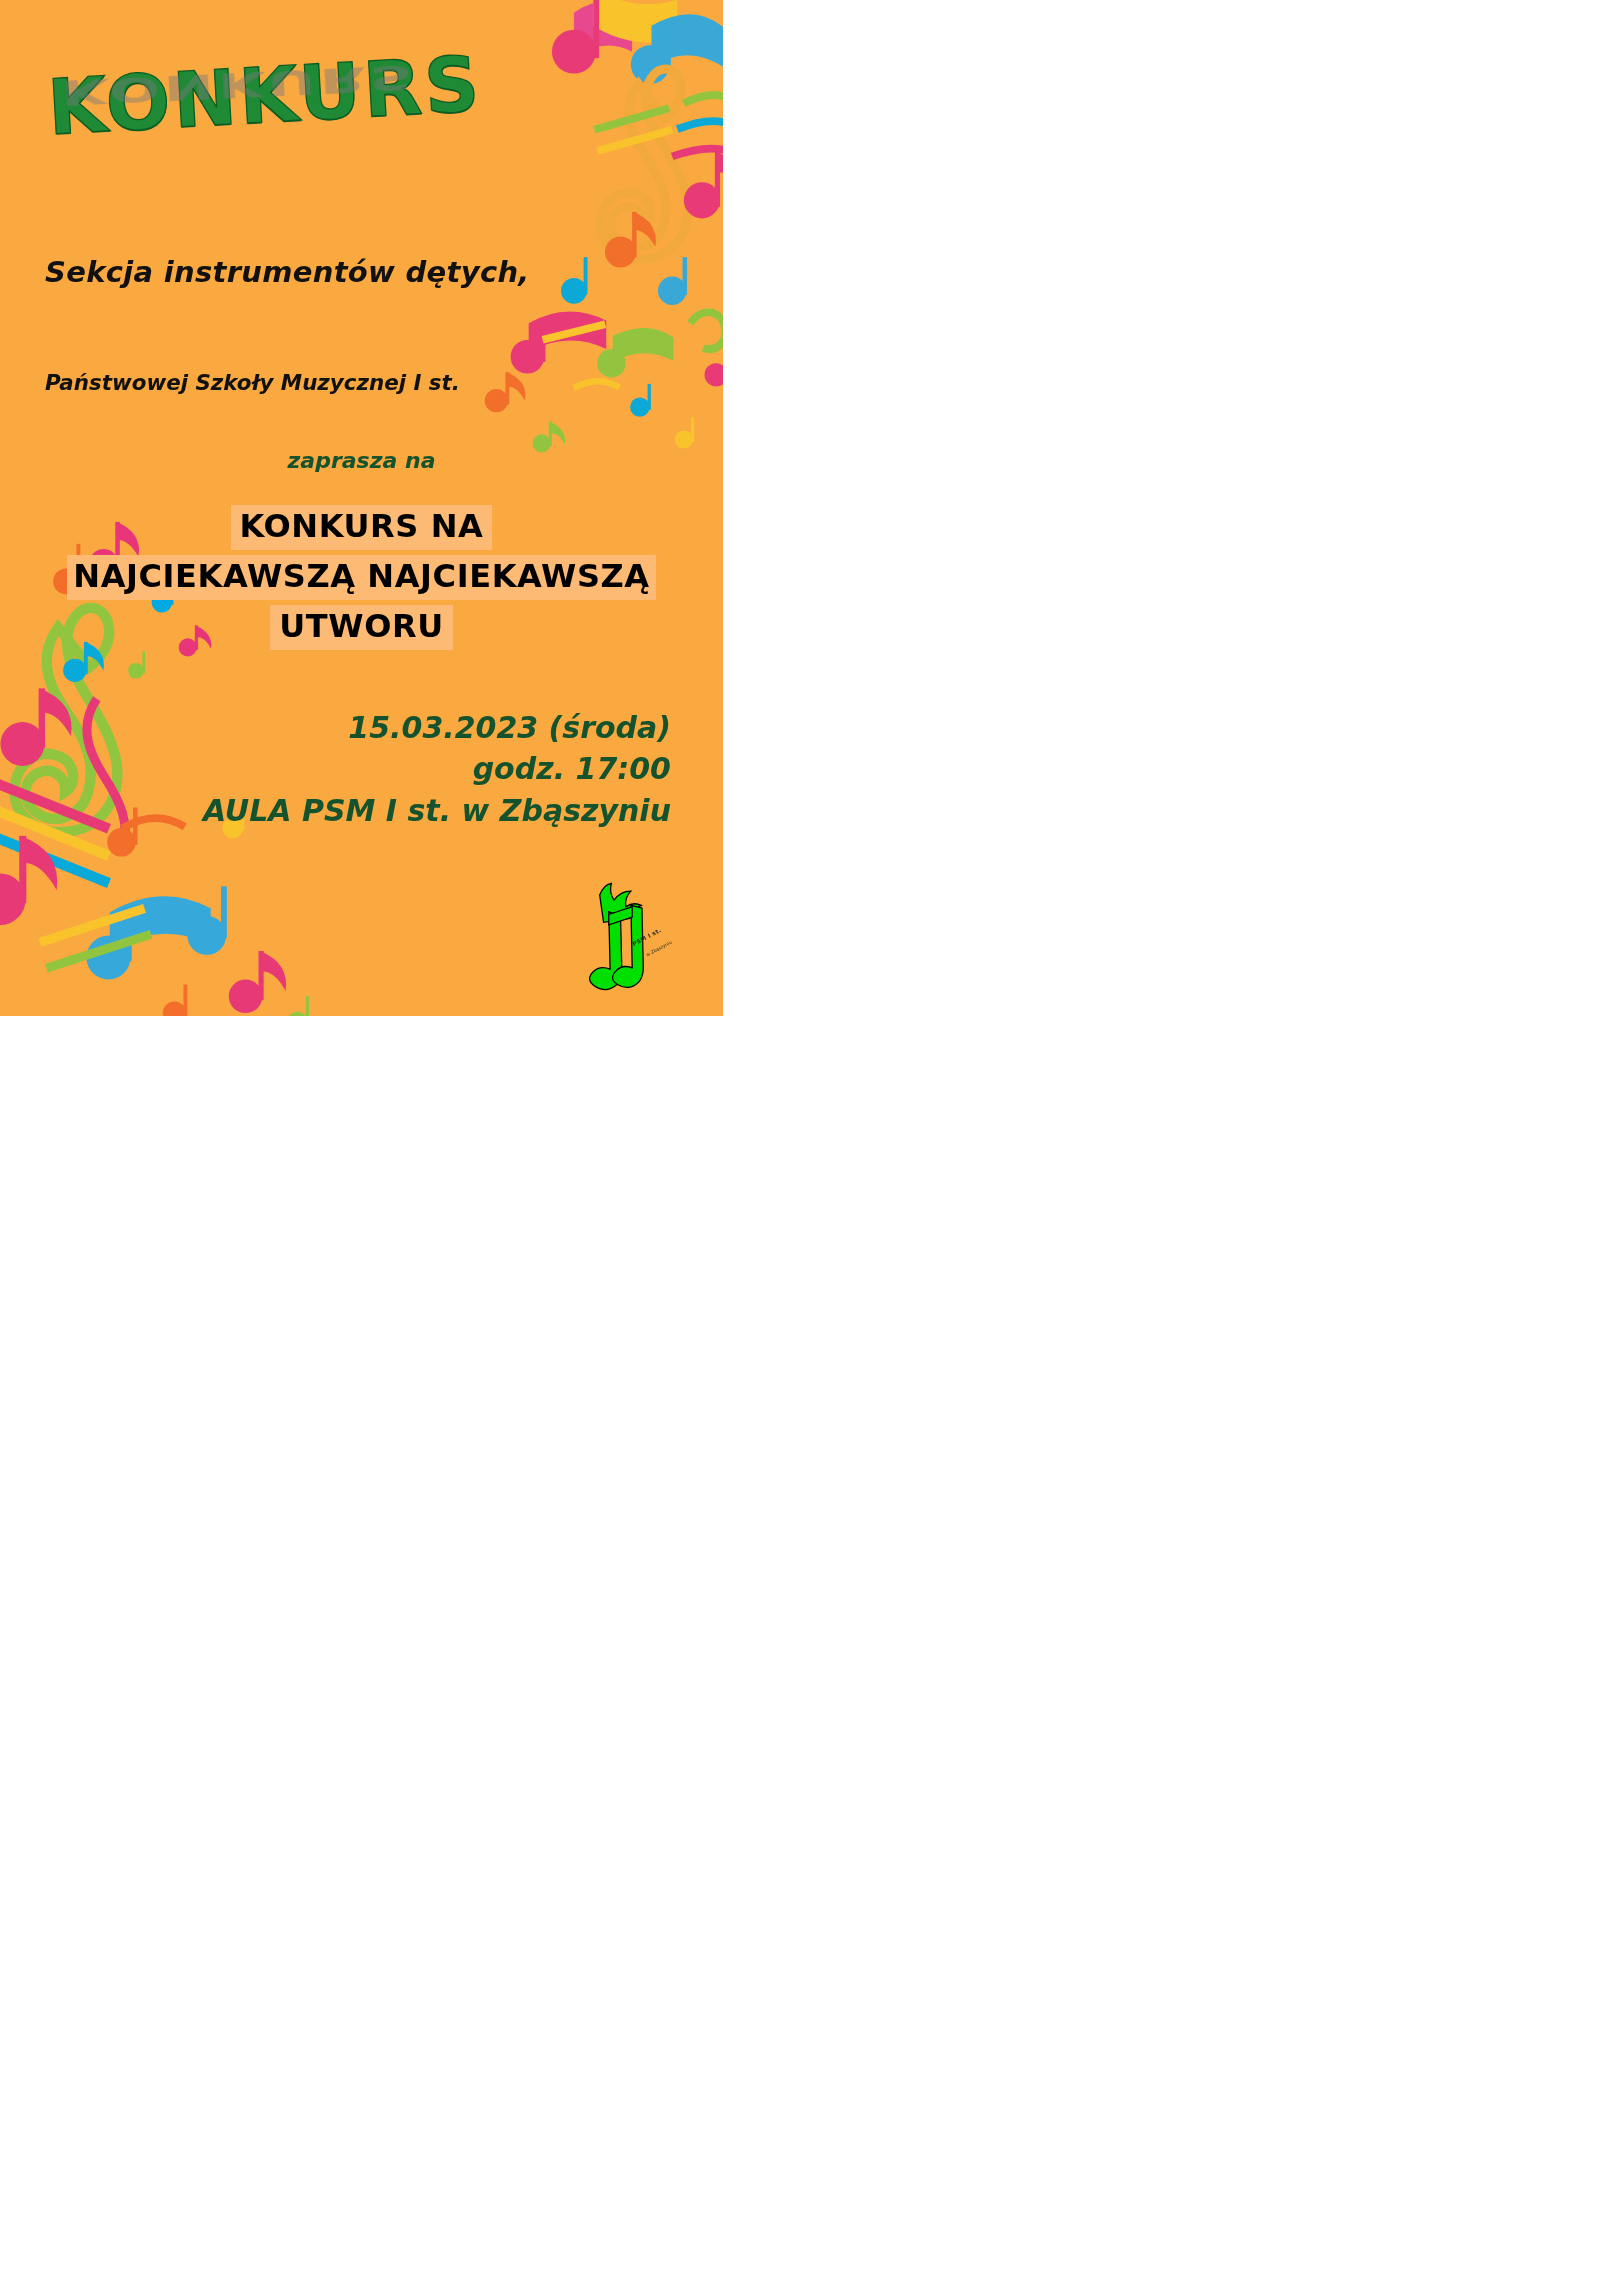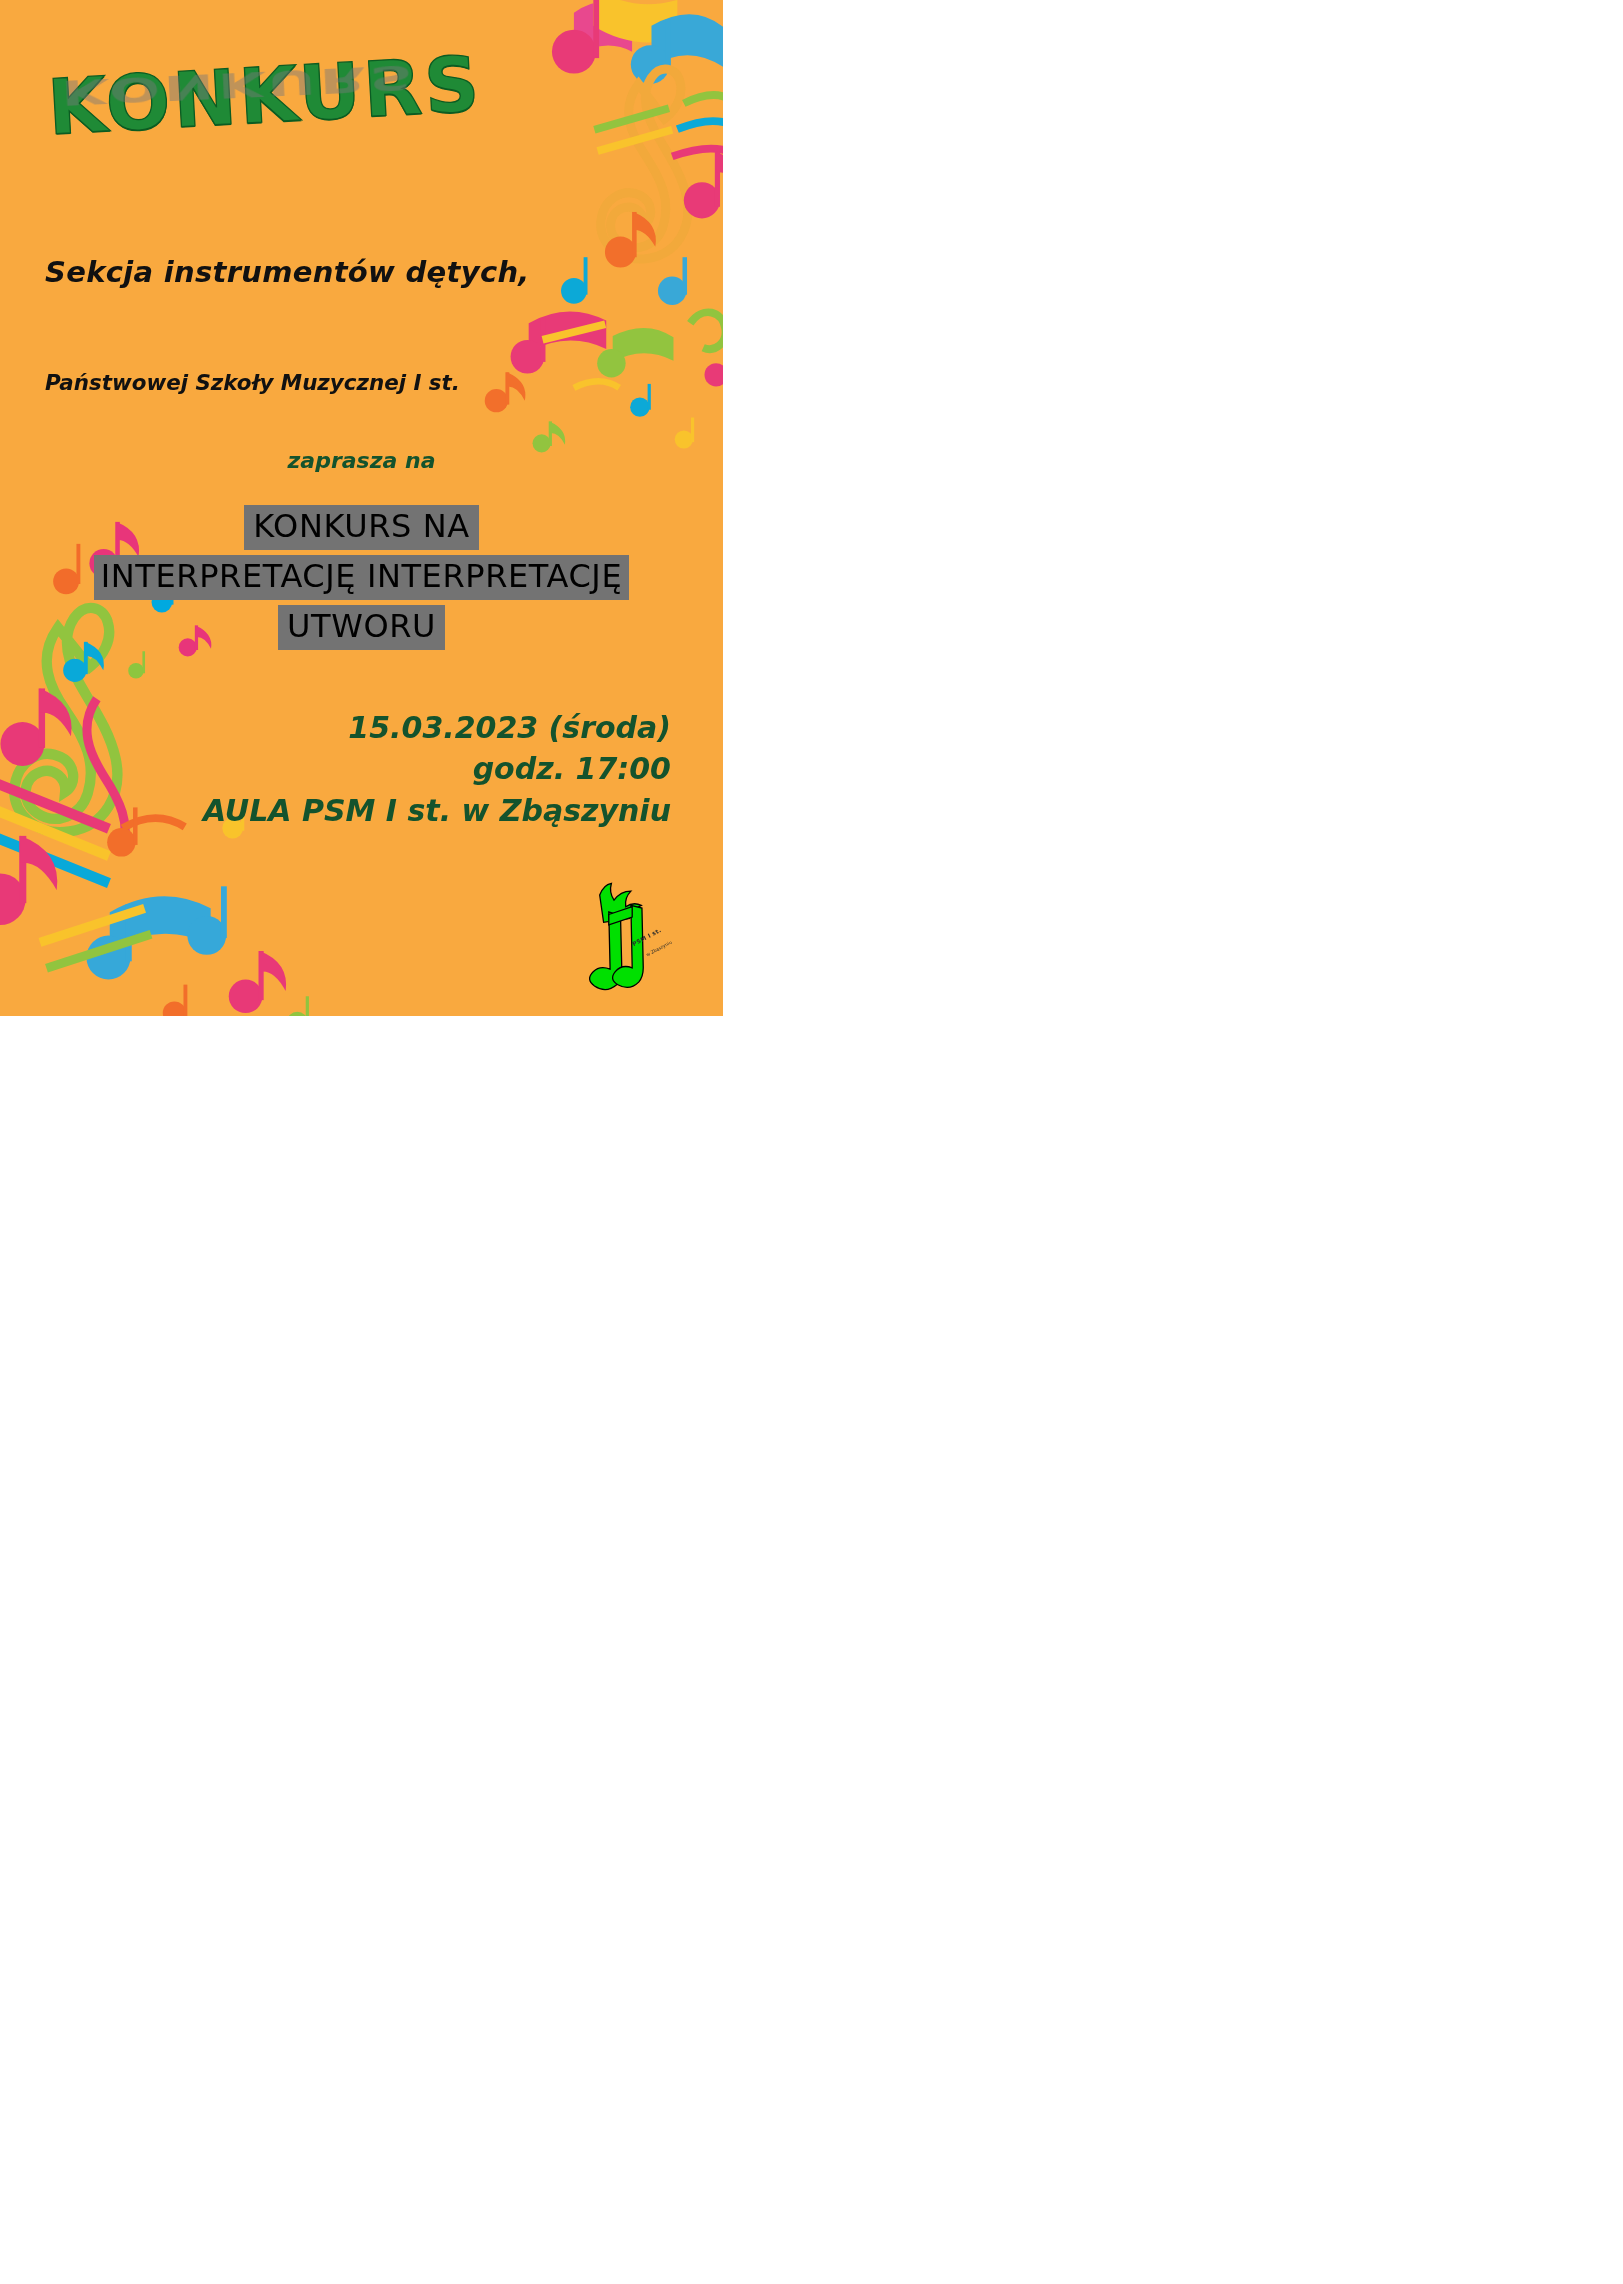--- a/index.html
+++ b/index.html
@@ -113,23 +113,23 @@
     top: 505px;
     width: 723px;
     text-align: center;
   }
   .headline .hl-line {
     display: block;
     margin: 0 auto 5.2px auto;
   }
   .headline .hl-inner {
     display: inline-block;
-    background: #737373;
+    background: #fdba74;
     color: #000;
-    font-weight: 400;
+    font-weight: 700;
     font-size: 32px;
     letter-spacing: 0.6px;
     padding: 3.9px 9px 6.5px 9px;
     line-height: 1.08;
   }
   .headline .hl-line.wide .hl-inner { font-size: 32px; padding: 3.9px 6.5px 6.5px 6.5px; }
 
   .details {
     position: absolute;
     right: 52px;
@@ -326,21 +326,21 @@
     <div>Państwowej Szkoły Muzycznej I st.</div>
   </div>
 
   <div class="invite">zaprasza na</div>
 
   <div class="headline">
     <div class="hl-line">
       <span class="hl-inner">KONKURS NA</span>
     </div>
     <div class="hl-line wide">
-      <span class="hl-inner">INTERPRETACJĘ INTERPRETACJĘ</span>
+      <span class="hl-inner">NAJCIEKAWSZĄ NAJCIEKAWSZĄ</span>
     </div>
     <div class="hl-line">
       <span class="hl-inner">UTWORU</span>
     </div>
   </div>
 
   <div class="details">
     <div>15.03.2023 (środa)</div>
     <div>godz. 17:00</div>
     <div>AULA PSM I st. w Zbąszyniu</div>

